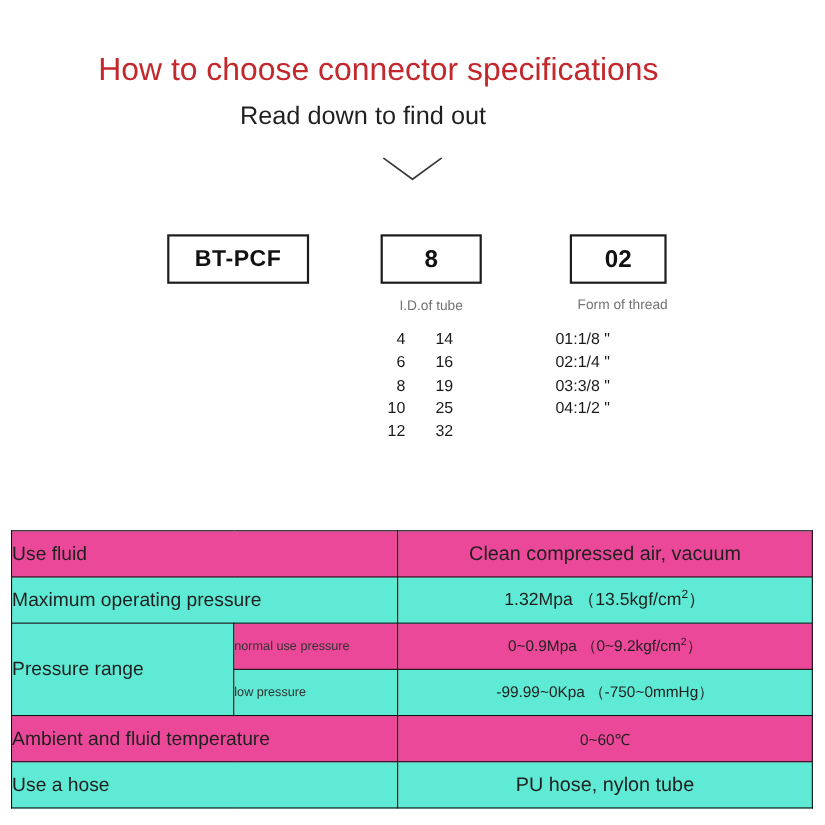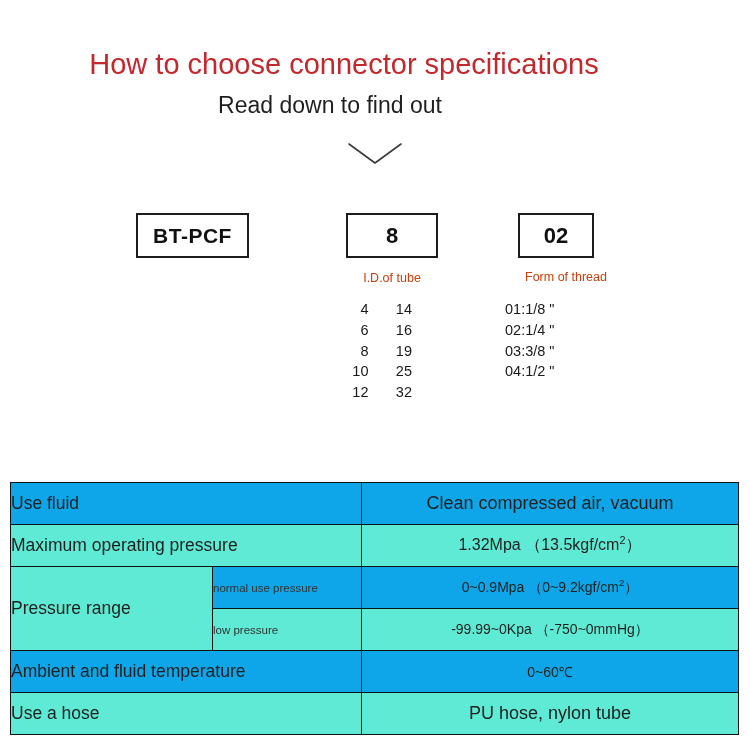--- a/index.html
+++ b/index.html
@@ -51,41 +51,41 @@
     border: 2px solid #1c1c1c;
     background: #ffffff;
     display: flex;
     align-items: center;
     justify-content: center;
     font-weight: bold;
     color: #111111;
     box-sizing: border-box;
   }
   #box-series {
-    left: 136px; top: 213px;
-    width: 113px; height: 45px;
+    left: 152px; top: 213px;
+    width: 129px; height: 45px;
     font-size: 21px;
     letter-spacing: 0.5px;
   }
   #box-tube {
     left: 346px; top: 213px;
     width: 92px; height: 45px;
     font-size: 22px;
   }
   #box-thread {
     left: 518px; top: 213px;
-    width: 76px; height: 45px;
+    width: 88px; height: 45px;
     font-size: 22px;
   }
 
   .box-caption {
     position: absolute;
     text-align: center;
     font-size: 12.5px;
-    color: #c2410c;
+    color: #737373;
     white-space: nowrap;
   }
   #caption-tube   { left: 326px; top: 271px; width: 132px; }
   #caption-thread { left: 498px; top: 270px; width: 136px; }
 
   
   .opt-list {
     position: absolute;
     font-size: 14.5px;
     color: #1a1a1a;
@@ -113,21 +113,21 @@
     width: 728px;
     border-collapse: collapse;
     table-layout: fixed;
     background: #ffffff;
   }
   .spec-table td {
     border: 1px solid #111111;
     padding: 0;
     vertical-align: middle;
   }
-  .beige { background: #0ea5e9; }
+  .beige { background: #ec4899; }
   .white { background: #5eead4; }
 
   .lbl-main {
     font-size: 17.5px;
     color: #1f1f1f;
     padding-left: 26px;
     height: 41px;
   }
   .lbl-sub {
     font-size: 11.5px;

